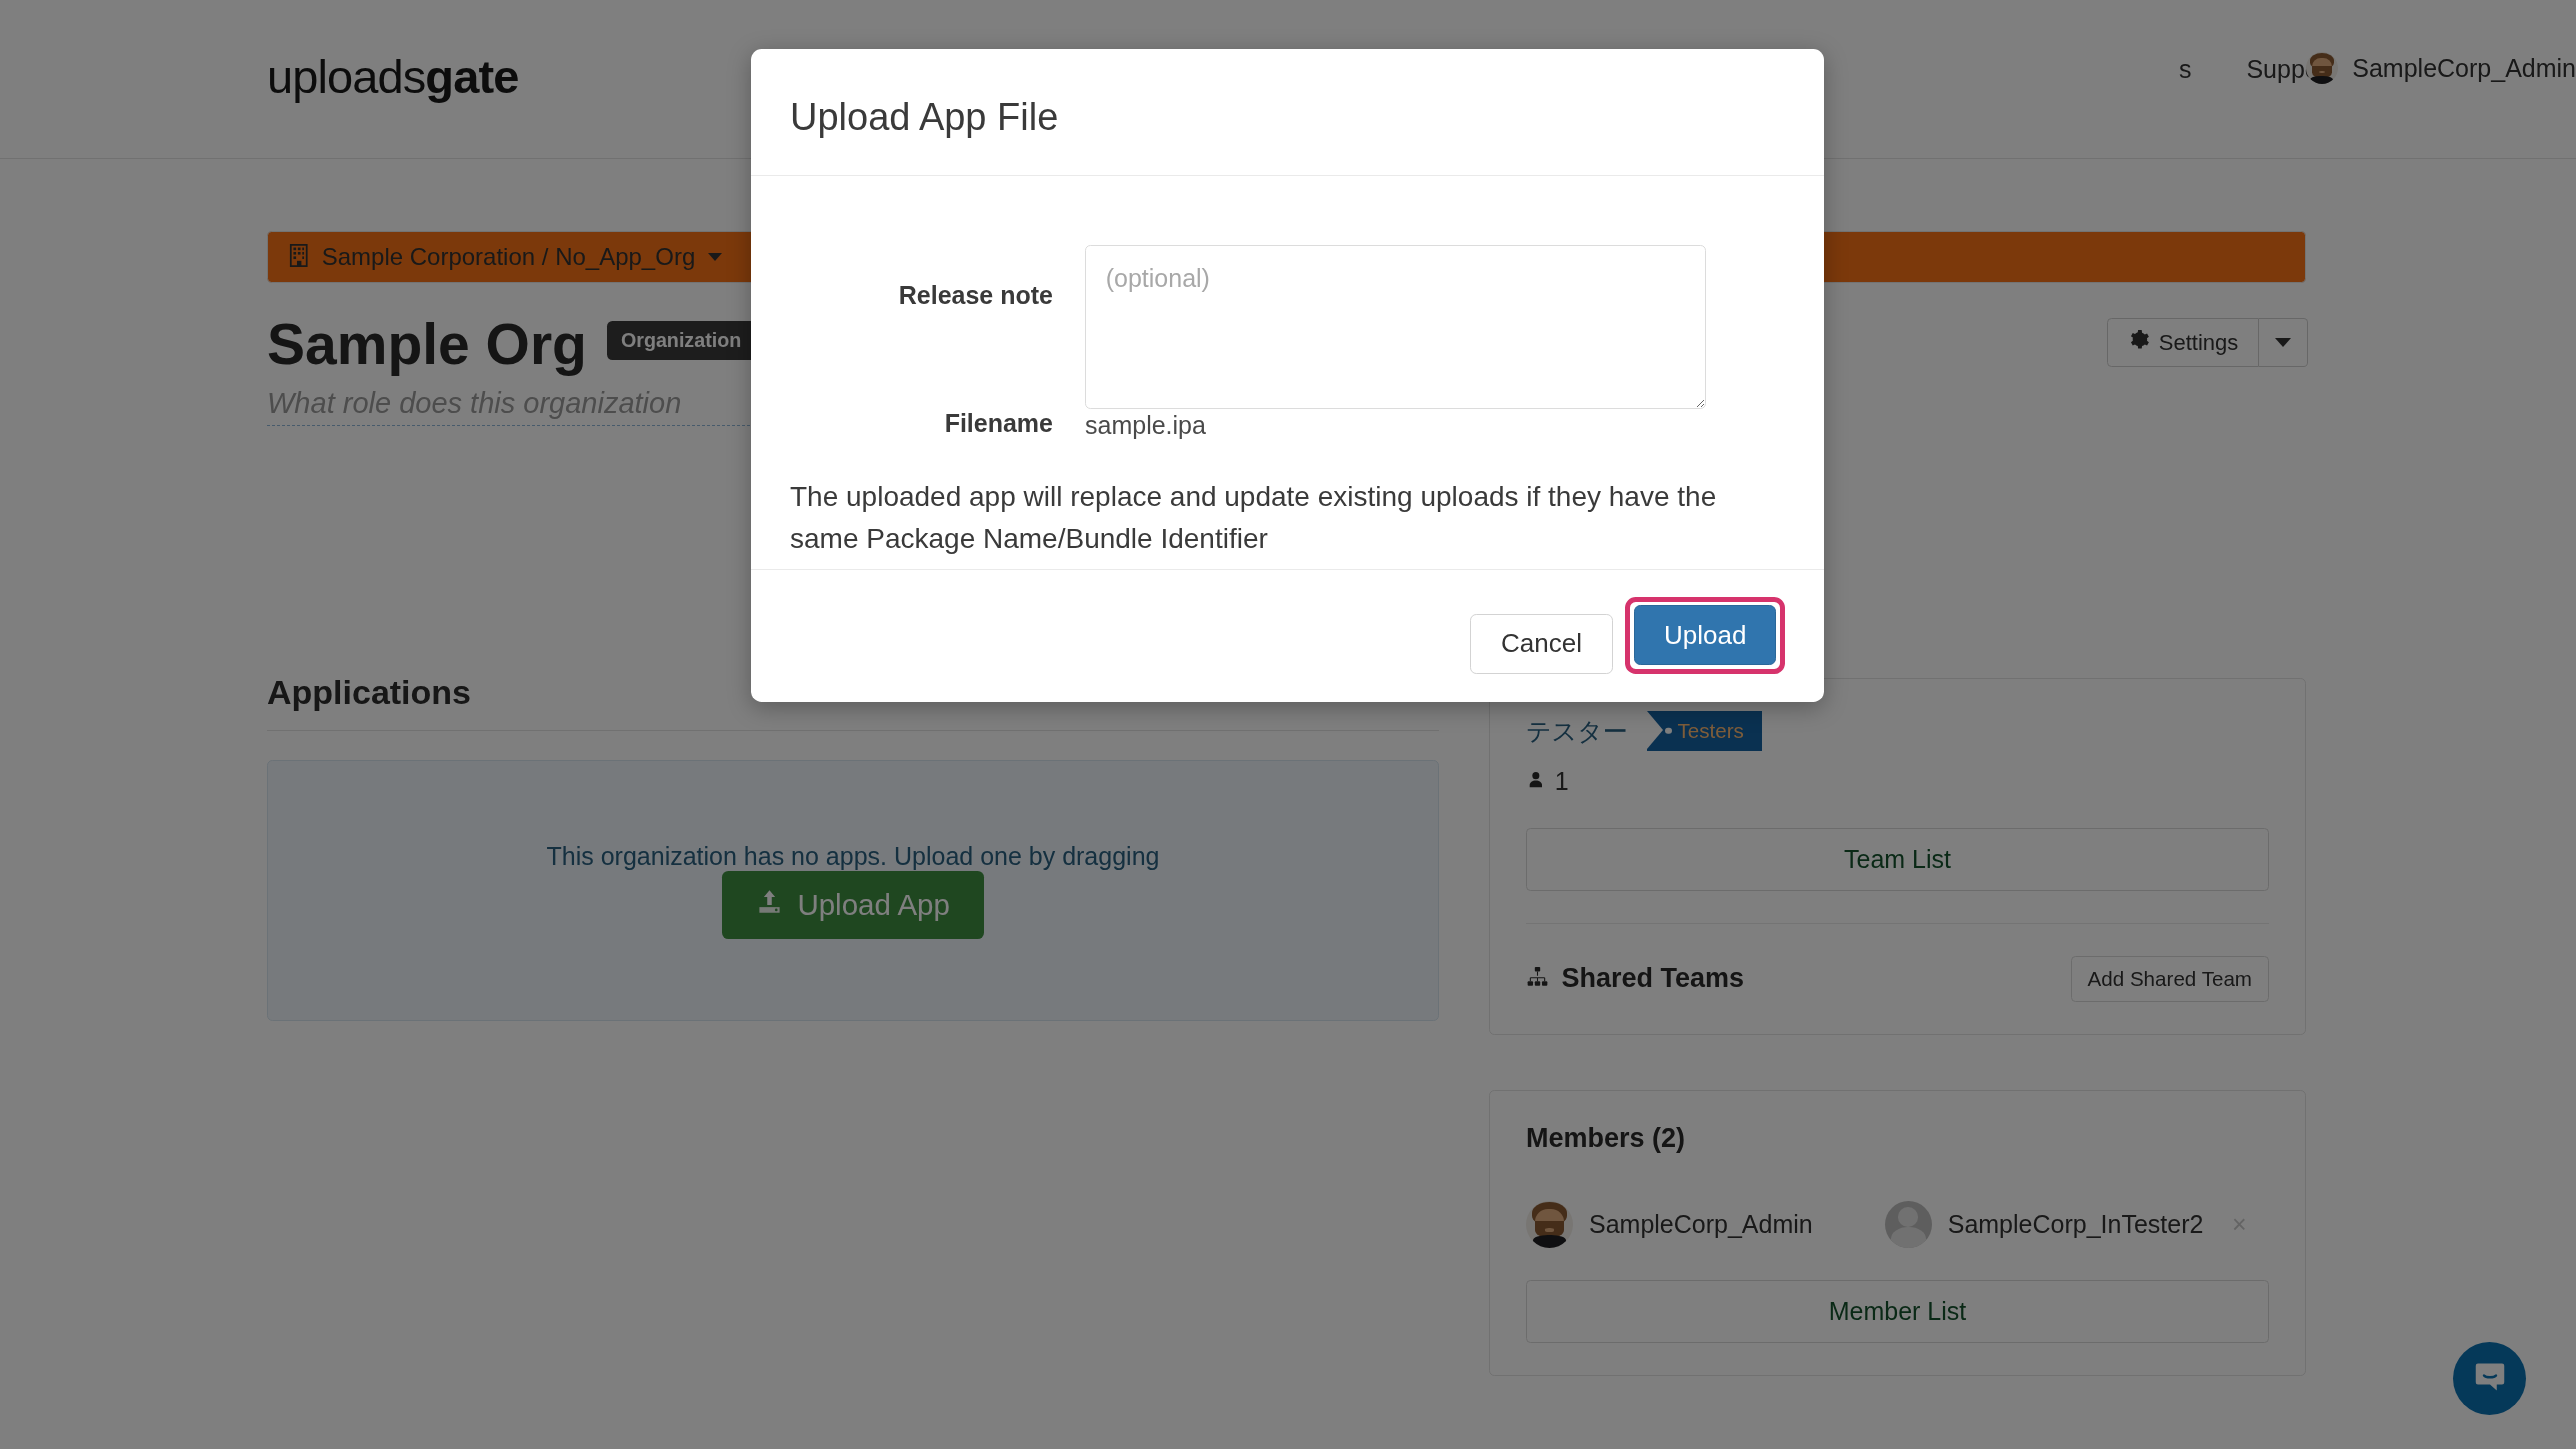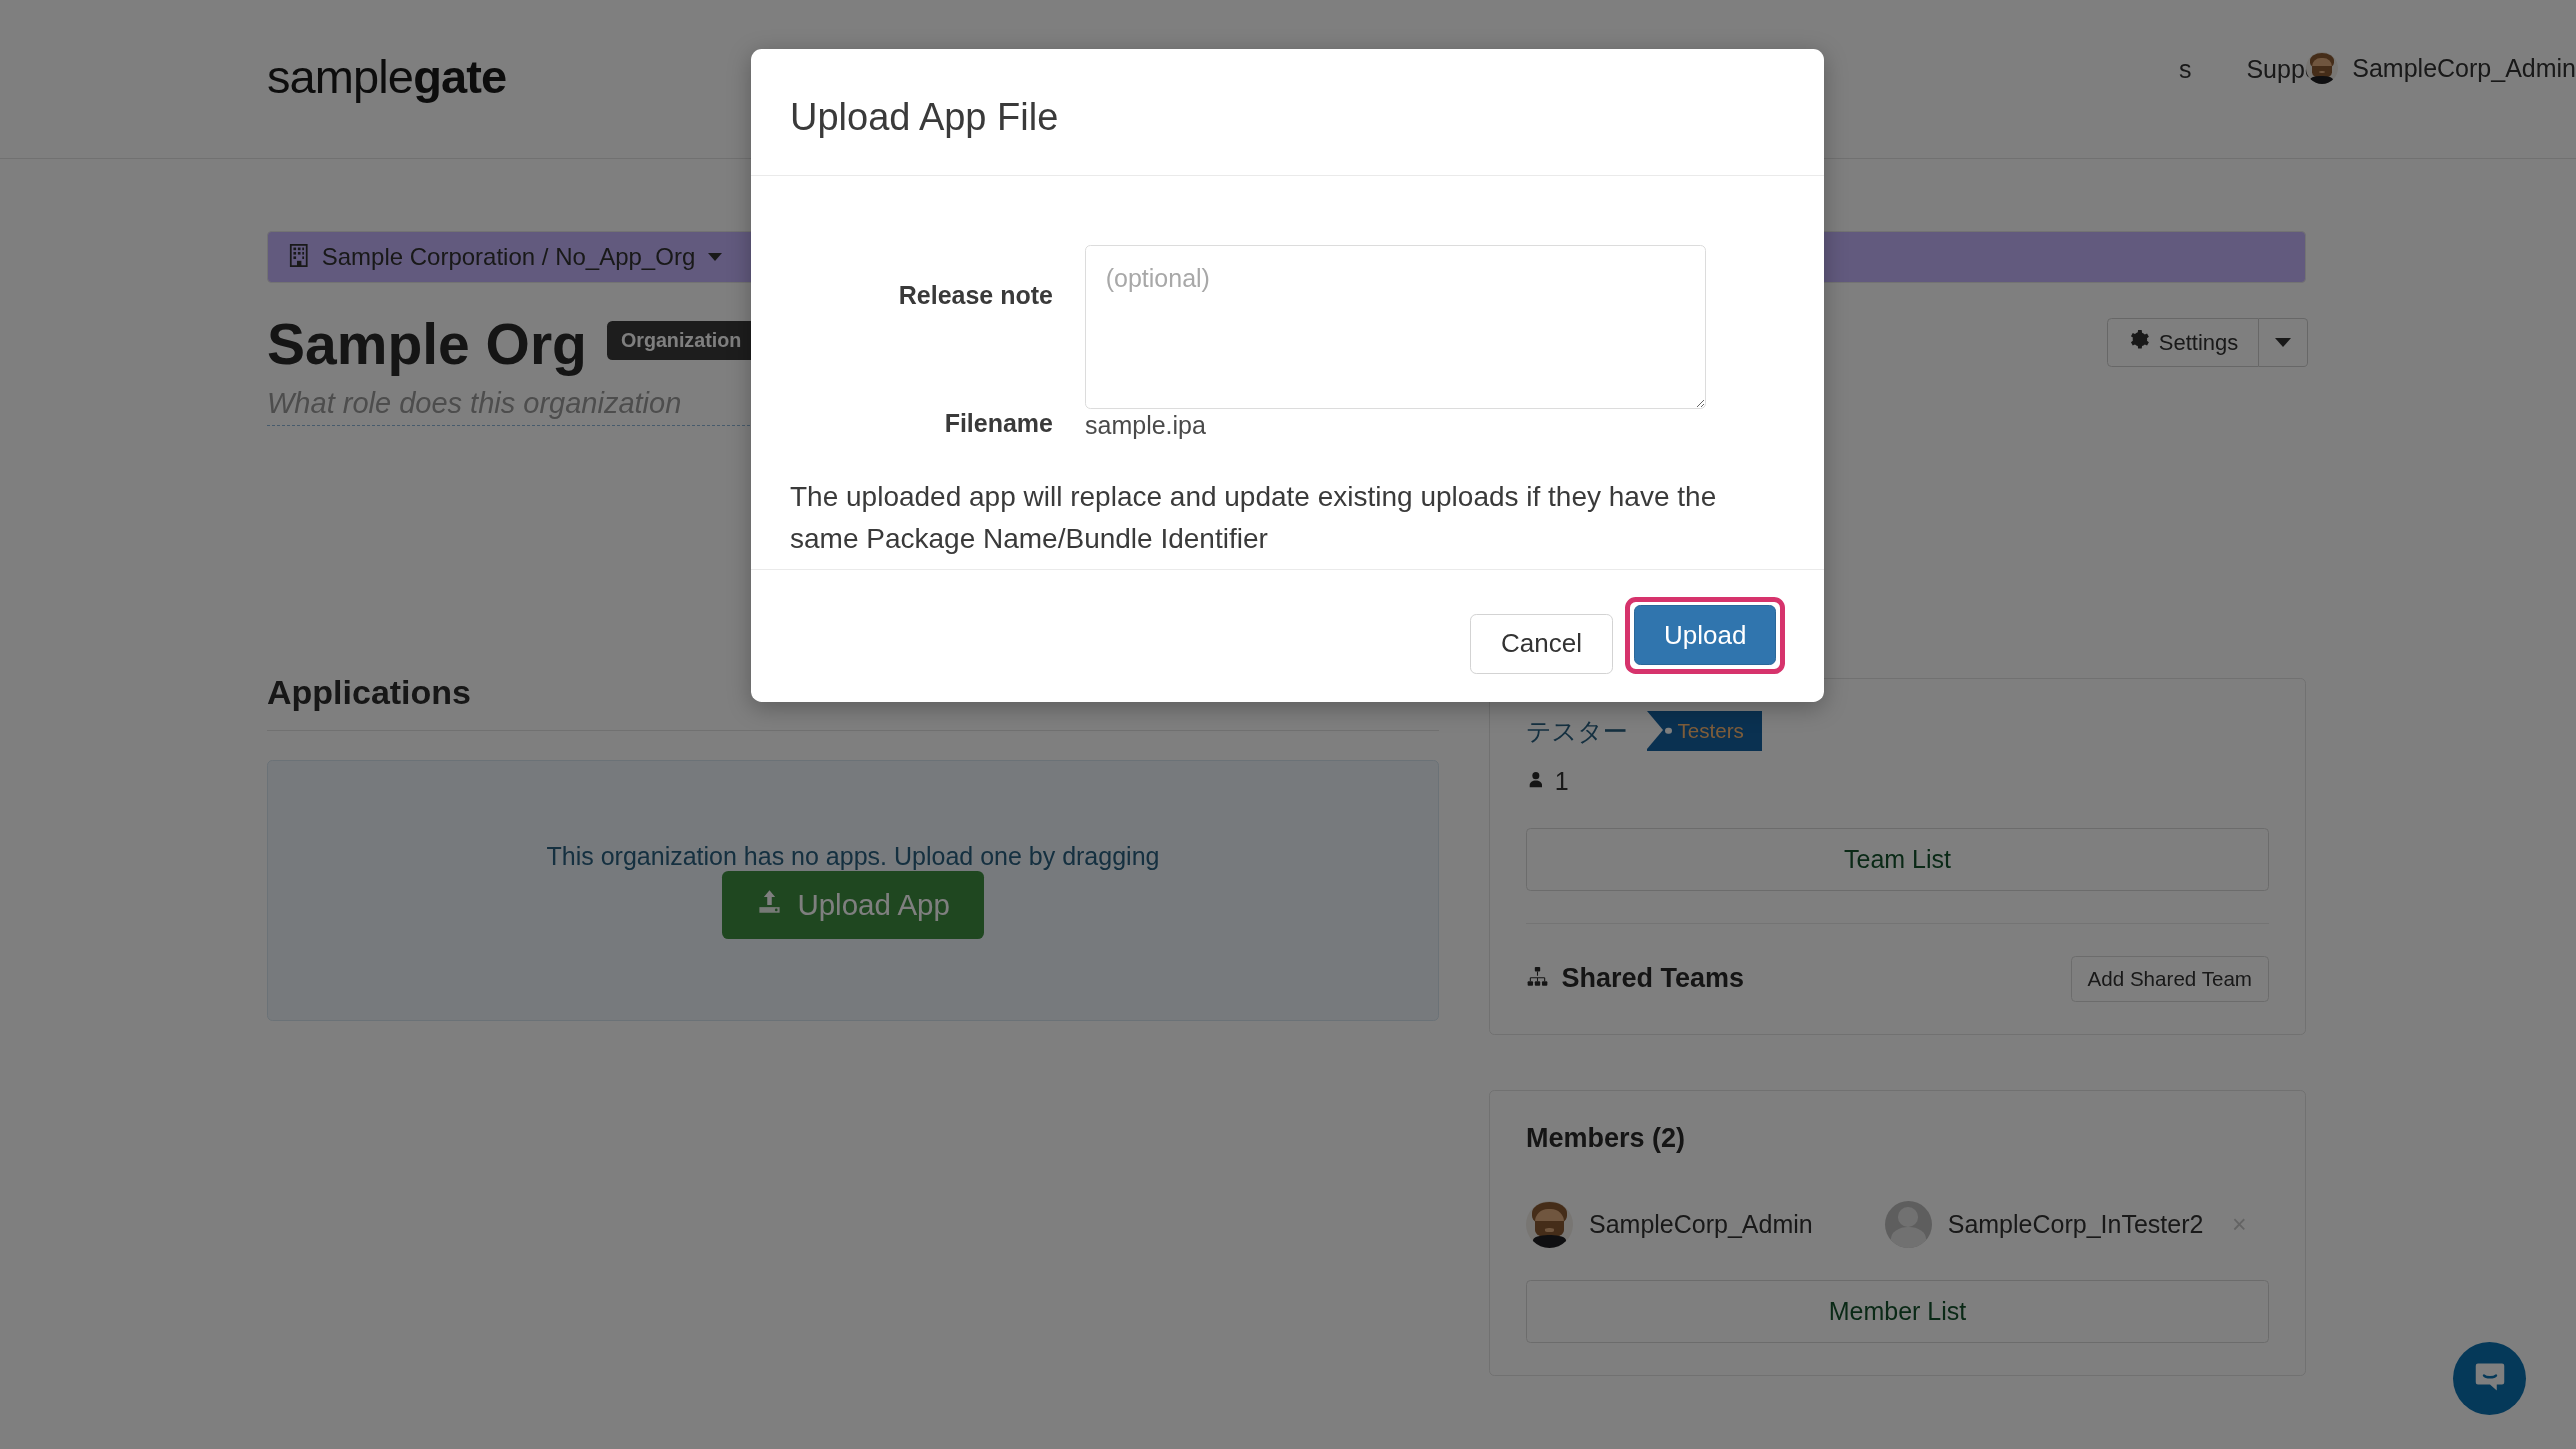--- a/index.html
+++ b/index.html
@@ -42,21 +42,21 @@
   .av-mouth { position:absolute; left:40%; top:58%; width:20%; height:8%; background:#e0ac7e; border-radius:40%; }
   .av-body { position:absolute; left:14%; bottom:0; width:72%; height:26%; background:#1f1f22; border-radius:44% 44% 0 0; }
   .avatar-grey { background:#bdbdbd; }
   .avg-head { position:absolute; left:29%; top:14%; width:42%; height:42%; background:#e3e3e3; border-radius:50%; }
   .avg-body { position:absolute; left:13%; bottom:-6%; width:74%; height:50%; background:#e3e3e3; border-radius:50% 50% 0 0; }
 
   .page-wrap { position: absolute; left: 0; top: 159px; width: 2576px; }
 
   .breadcrumb {
     position: absolute; left: 267px; top: 72px; width: 2039px; height: 52px;
-    background: #c4b5fd; border: 0.9px solid #e6e6e6; border-radius: 4.5px;
+    background: #f97316; border: 0.9px solid #e6e6e6; border-radius: 4.5px;
     display: flex; align-items: center; padding: 0 19.7px; gap: 12.5px;
   }
   .breadcrumb .bc-text { font-size: 24px; color: #333; white-space: nowrap; }
   .bc-caret { width: 0; height: 0; border-left: 7.2px solid transparent; border-right: 7.2px solid transparent; border-top: 8px solid #333; }
 
   .title-row { position: absolute; left: 267px; top: 152px; width: 2039px; }
   .org-title { font-size: 57px; font-weight: 700; color: #2b2b2b; display: inline-block; vertical-align: middle; white-space: nowrap; }
   .org-badge {
     display: inline-block; vertical-align: middle; margin-left: 19.7px; margin-bottom: 7.2px;
     background: #3b3b3b; color: #ffffff; font-size: 19.7px; font-weight: 700;
@@ -169,21 +169,21 @@
     font-size: 26px; color: #ffffff; padding: 13.4px 29px; cursor: pointer;
   }
 </style>
 </head>
 <body>
 
 <div id="page">
 
   <div class="site-header">
     <div class="logo">
-      <span class="thin">sample</span><span class="bold">gate</span>
+      <span class="thin">uploads</span><span class="bold">gate</span>
     </div>
     <div class="nav">
       <a href="#">s</a>
       <a href="#">Support</a>
     </div>
     <div class="user-chip">
       <div class="avatar-img">
         <div class="av-hair"></div>
           <div class="av-face"></div>
           <div class="av-beard"></div>

